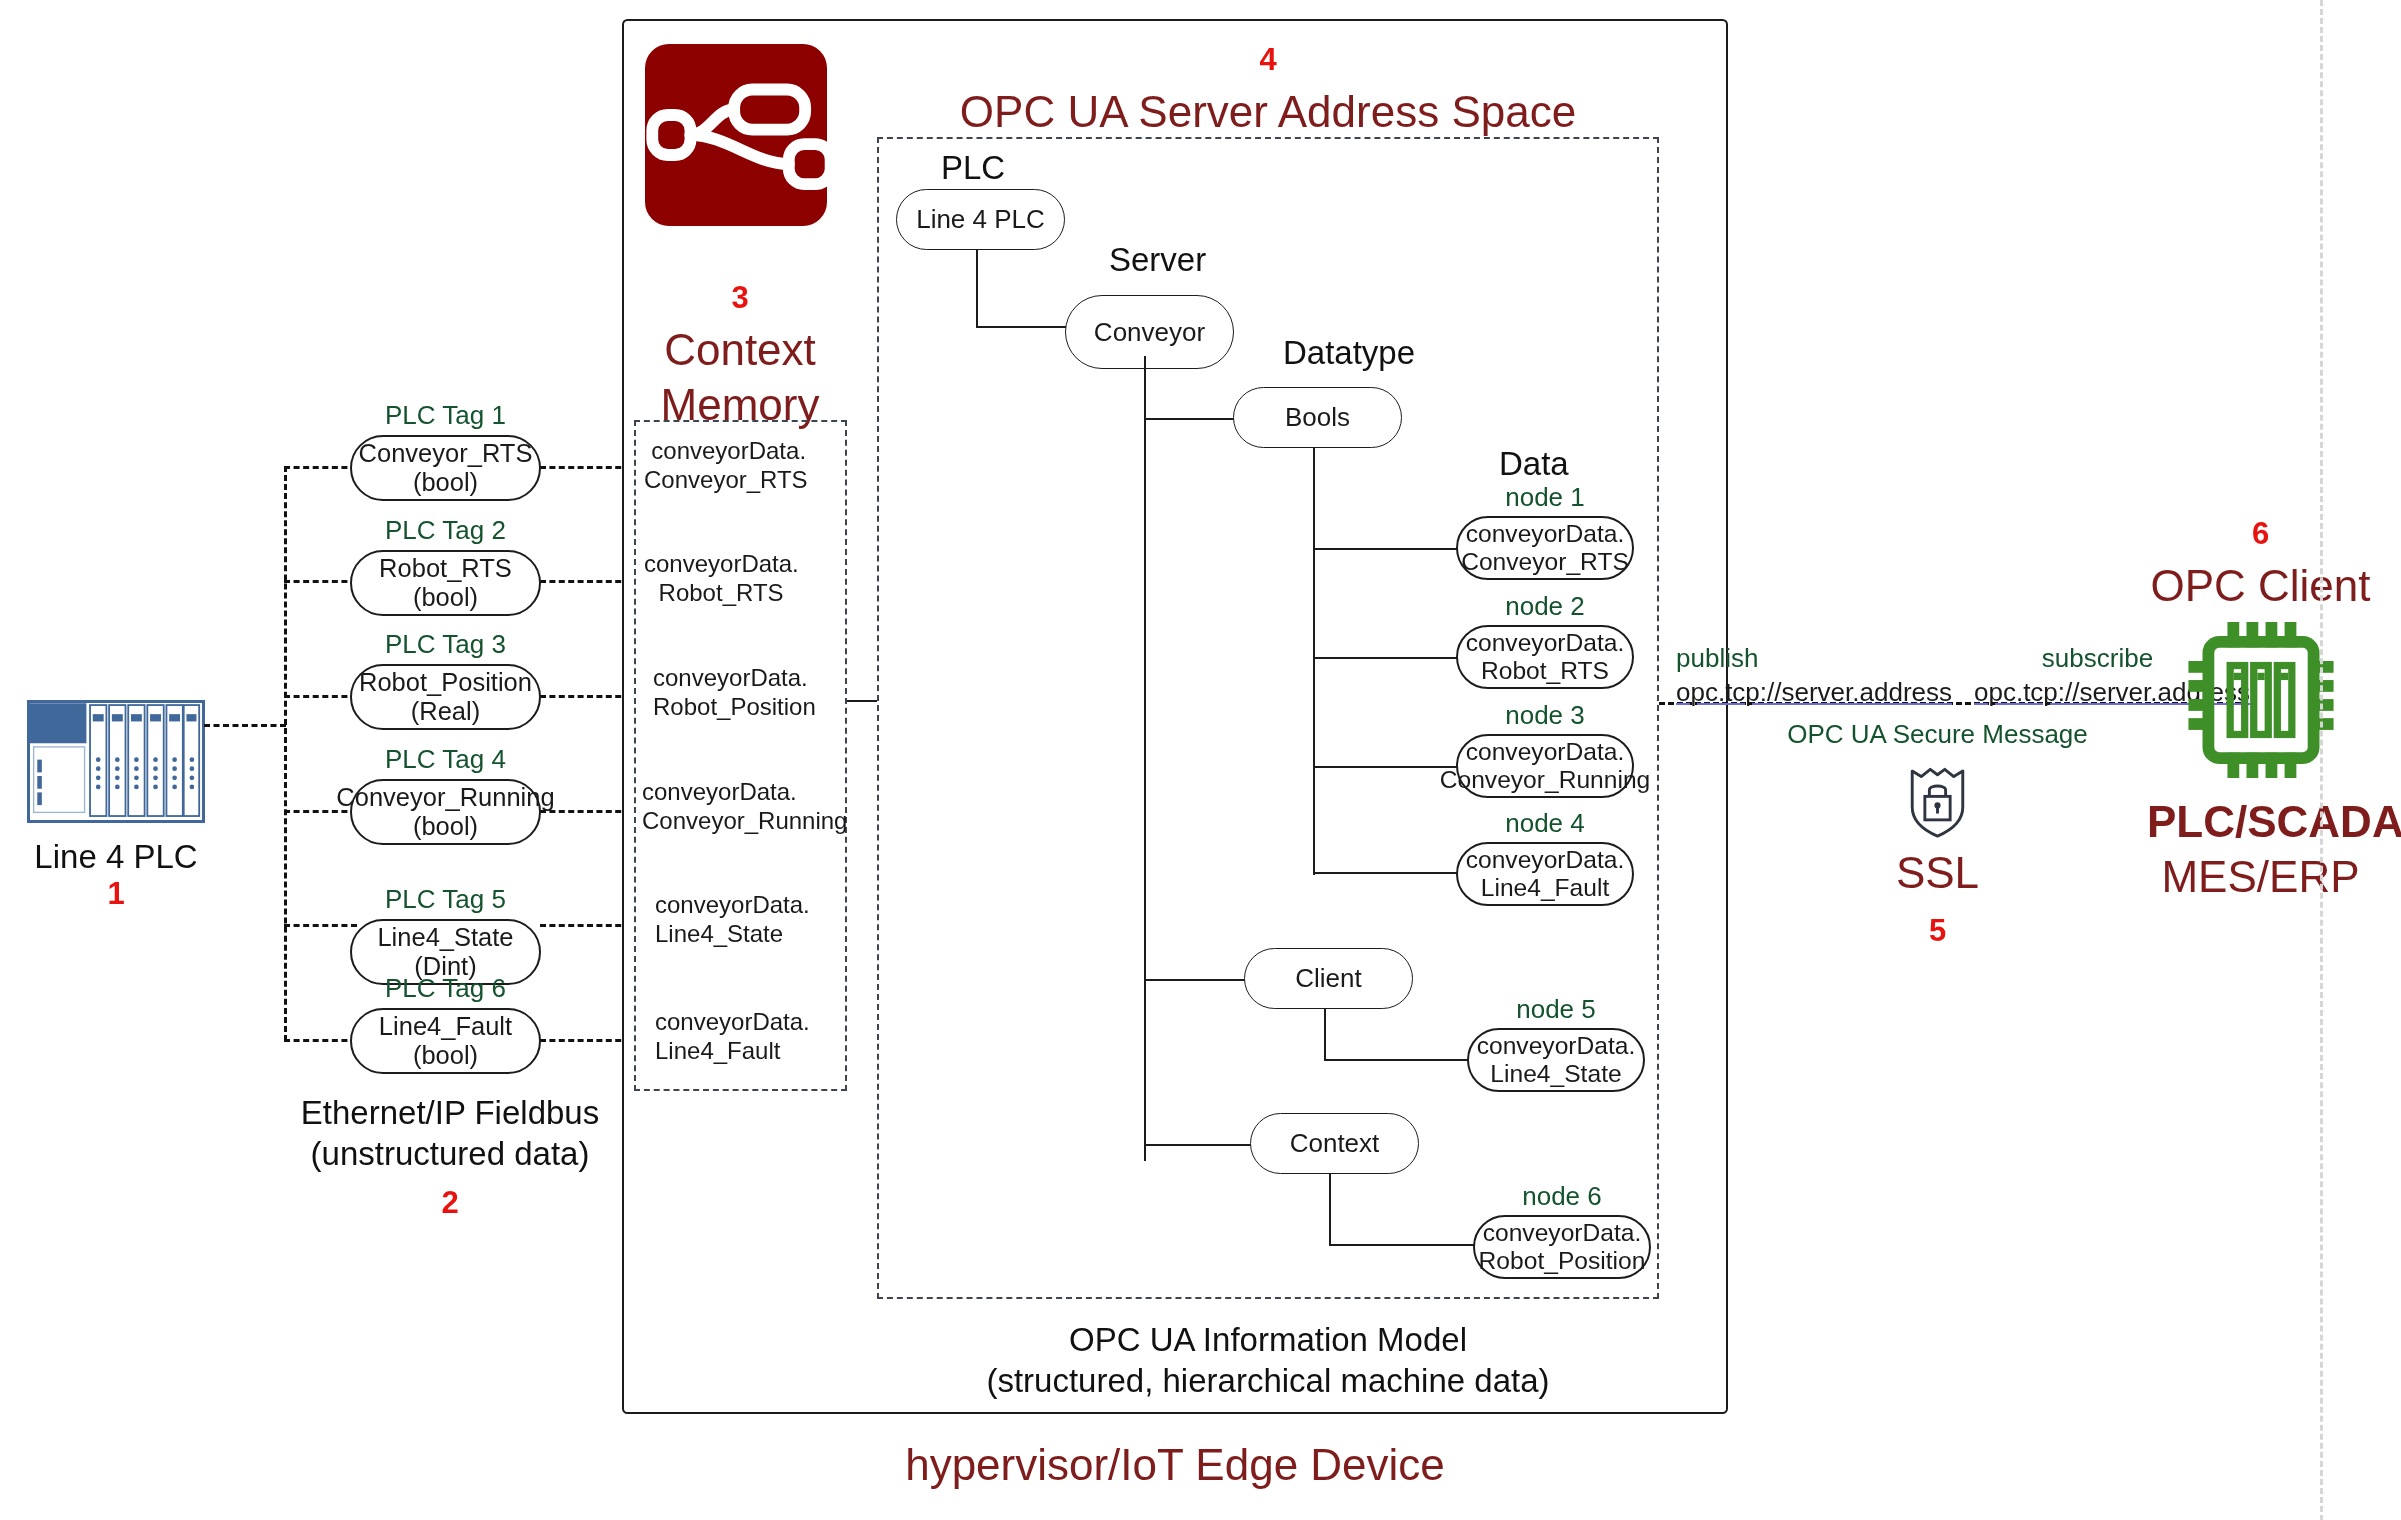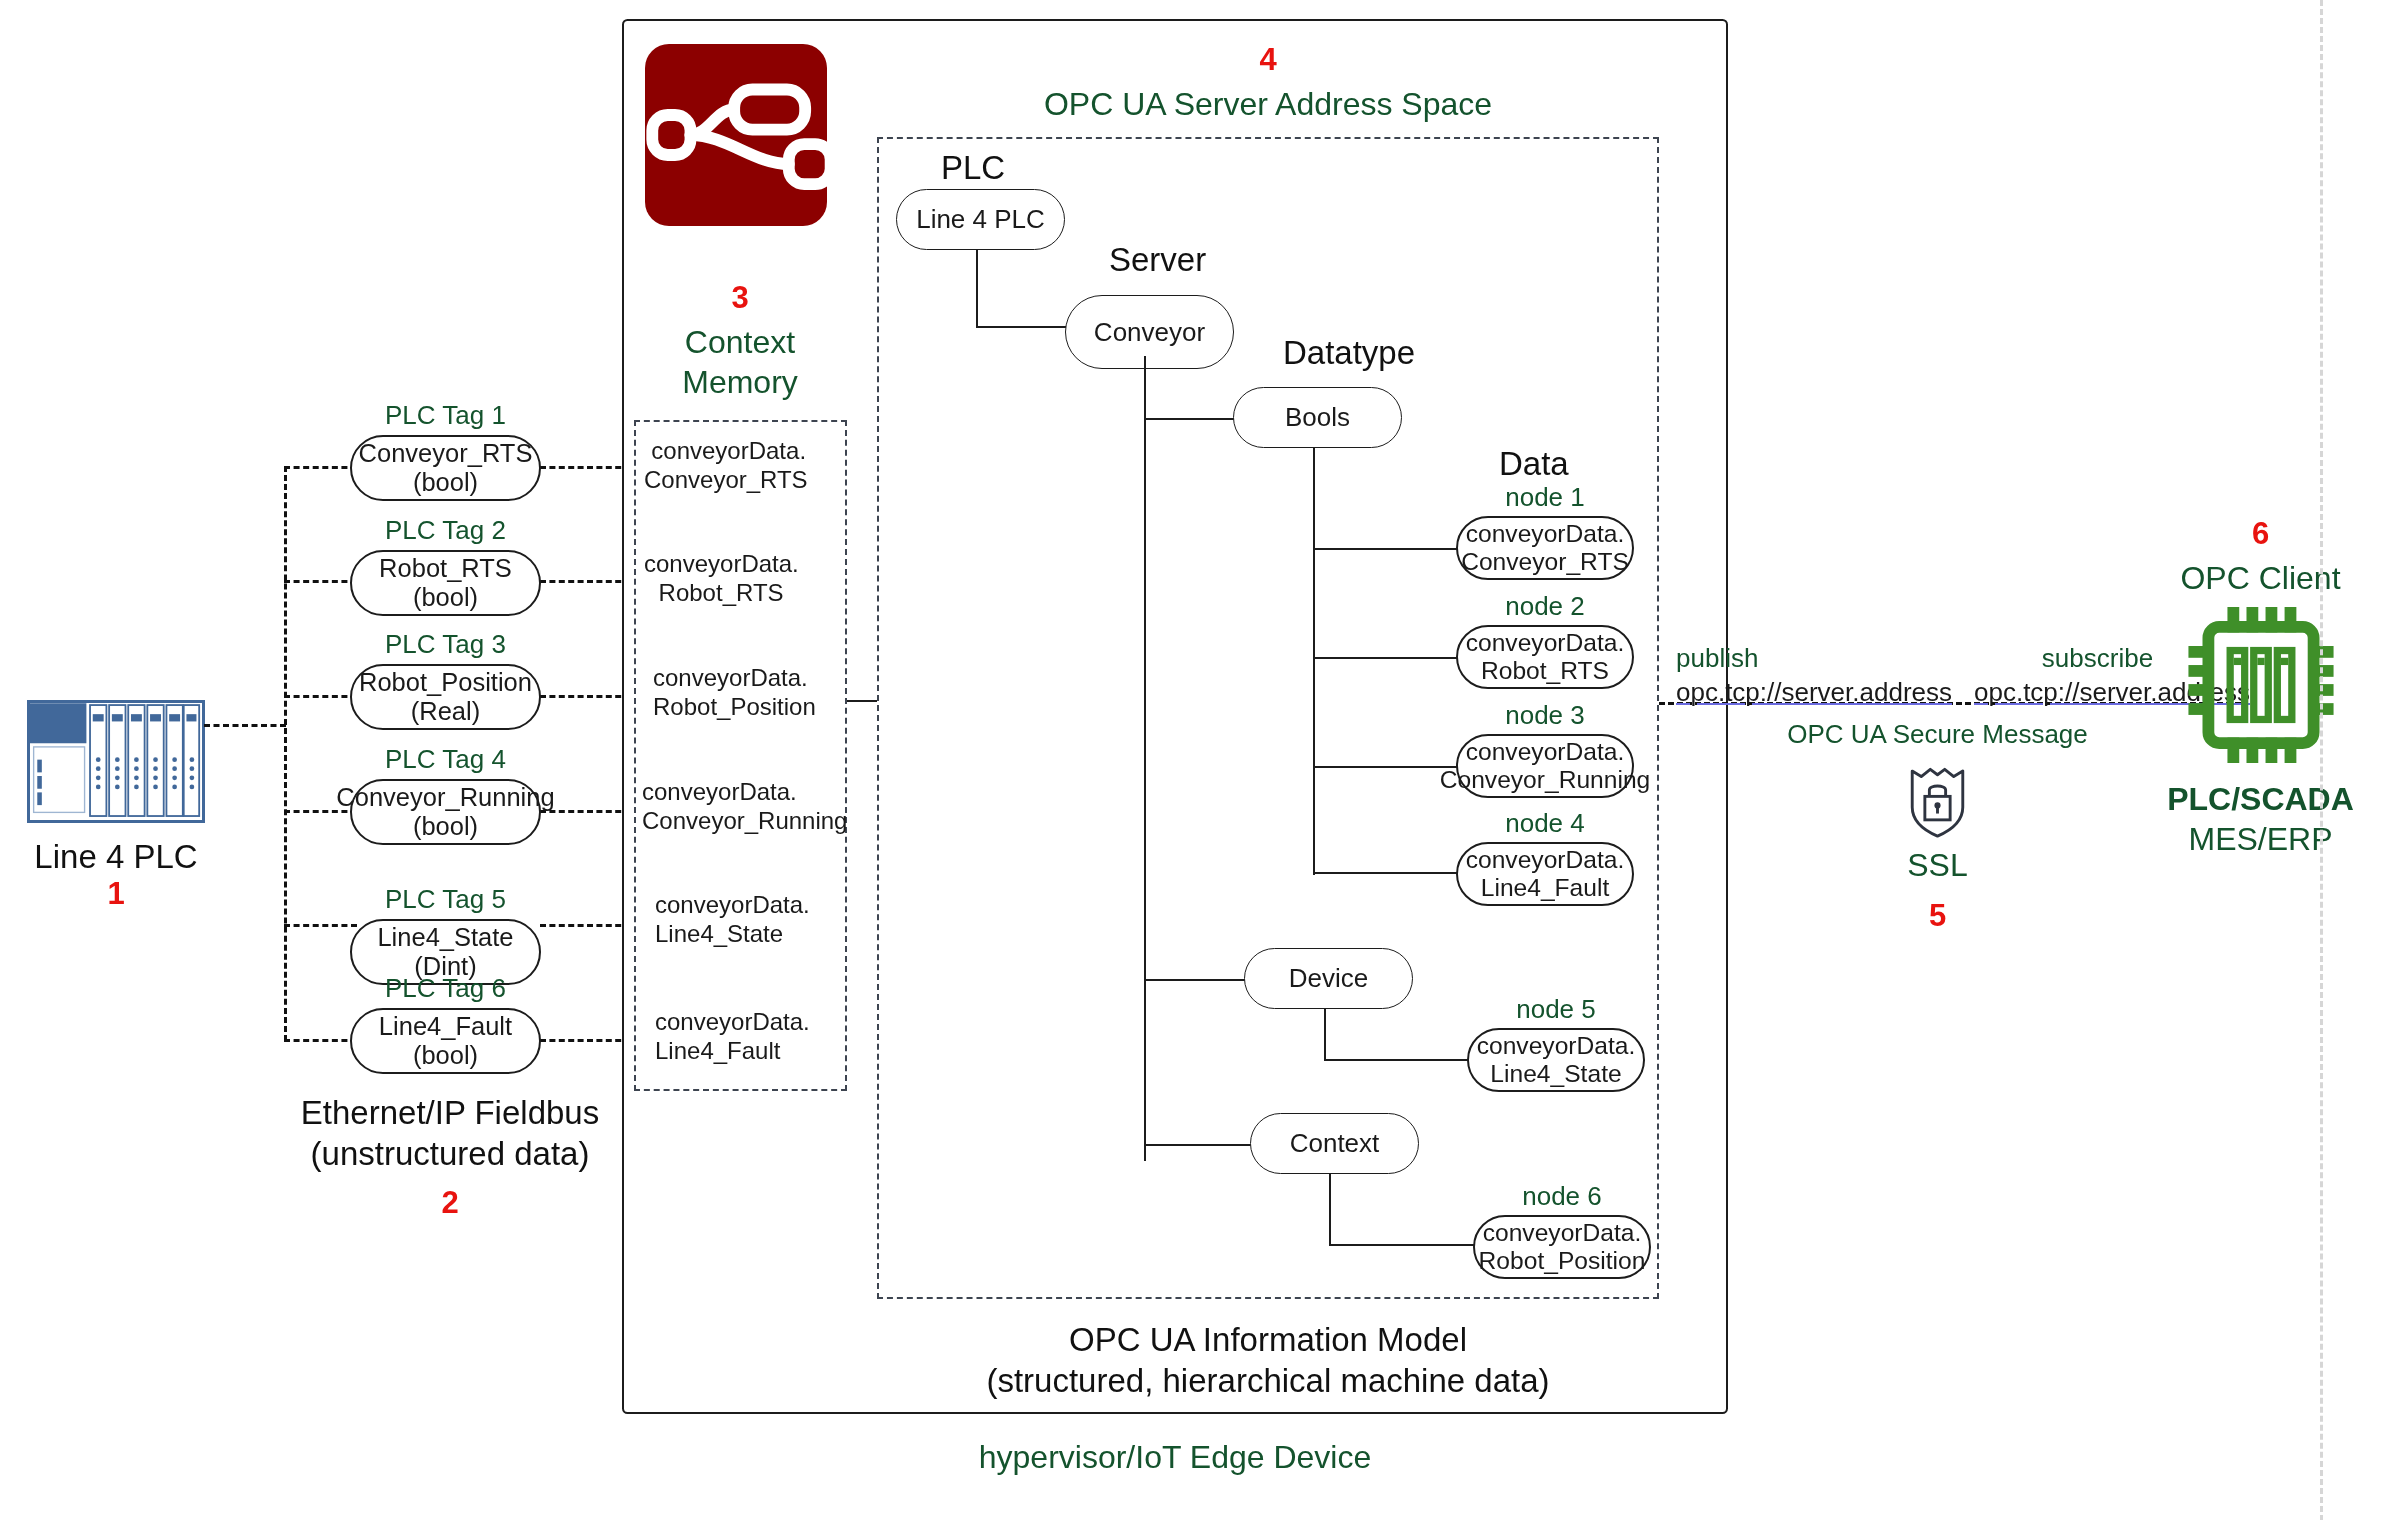--- a/index.html
+++ b/index.html
@@ -4,21 +4,21 @@
 <style>
   html,body{margin:0;padding:0;background:#ffffff;}
   body{width:2401px;height:1521px;position:relative;overflow:hidden;
        font-family:"Liberation Sans","DejaVu Sans",sans-serif;color:#111111;}
   .abs{position:absolute;}
   .ctr{text-align:center;}
   
   .lbl{font-size:26px;line-height:1.22;color:#14532d;white-space:nowrap;}
   .lbl-sm{font-size:24px;line-height:1.2;color:#1a1a1a;white-space:nowrap;}
   .lbl-lg{font-size:33px;line-height:1.25;color:#111;white-space:nowrap;}
-  .lbl-xl{font-size:32px;line-height:1.25;color:#14532d;white-space:nowrap;}
+  .lbl-xl{font-size:44px;line-height:1.25;color:#7f1d1d;white-space:nowrap;}
   .num{font-size:31px;font-weight:bold;color:#e8130f;line-height:1;}
   
   .pill{box-sizing:border-box;border:2px solid #1c1c1c;border-radius:909px;
         background:#ffffff;display:flex;align-items:center;justify-content:center;
         text-align:center;font-size:25.5px;line-height:1.16;color:#1a1a1a;}
   .pill.small{font-size:24.6px;}
   .pill.tree{border-width:1.8px;font-size:26px;}
   
   .dashbox{box-sizing:border-box;border:2.7px dashed #3d4450;background:transparent;}
   .solidbox{box-sizing:border-box;border:2.3px solid #1c1c1c;border-radius:5.5px;background:#fff;}
@@ -227,21 +227,21 @@
 <div class="abs sline-h" style="left:976px;top:326px;width:91px;"></div>
 
 <div class="abs pill tree" style="left:1065px;top:295px;width:169px;height:74px;">Conveyor</div>
 
 <div class="abs sline-v" style="left:1144px;top:356px;height:805px;"></div>
 <div class="abs sline-h" style="left:1144px;top:418px;width:91px;"></div>
 <div class="abs sline-h" style="left:1144px;top:979px;width:102px;"></div>
 <div class="abs sline-h" style="left:1144px;top:1144px;width:107px;"></div>
 
 <div class="abs pill tree" style="left:1233px;top:387px;width:169px;height:61px;">Bools</div>
-<div class="abs pill tree" style="left:1244px;top:948px;width:169px;height:61px;">Device</div>
+<div class="abs pill tree" style="left:1244px;top:948px;width:169px;height:61px;">Client</div>
 <div class="abs pill tree" style="left:1250px;top:1113px;width:169px;height:61px;">Context</div>
 
 <div class="abs sline-v" style="left:1313px;top:448px;height:427px;"></div>
 <div class="abs sline-h" style="left:1313px;top:548px;width:146px;"></div>
 <div class="abs sline-h" style="left:1313px;top:657px;width:146px;"></div>
 <div class="abs sline-h" style="left:1313px;top:766px;width:146px;"></div>
 <div class="abs sline-h" style="left:1313px;top:872px;width:146px;"></div>
 
 <div class="abs sline-v" style="left:1324px;top:1009px;height:52px;"></div>
 <div class="abs sline-h" style="left:1324px;top:1059px;width:146px;"></div>

